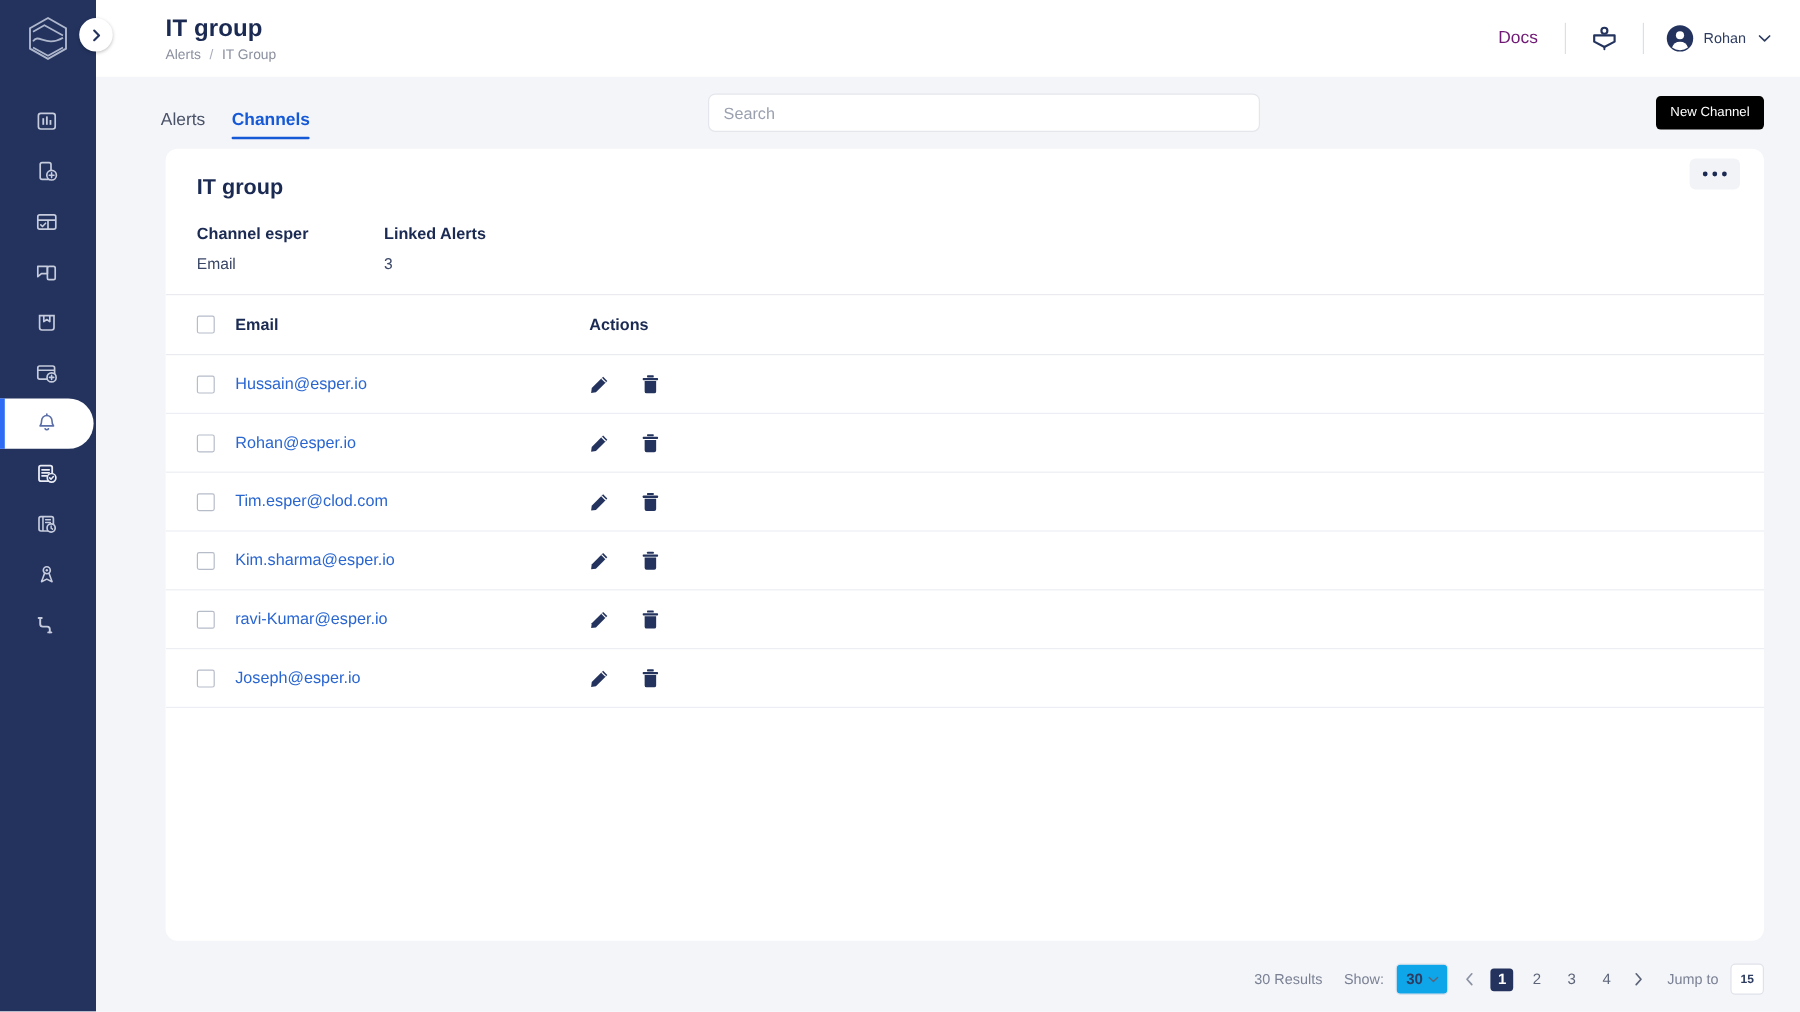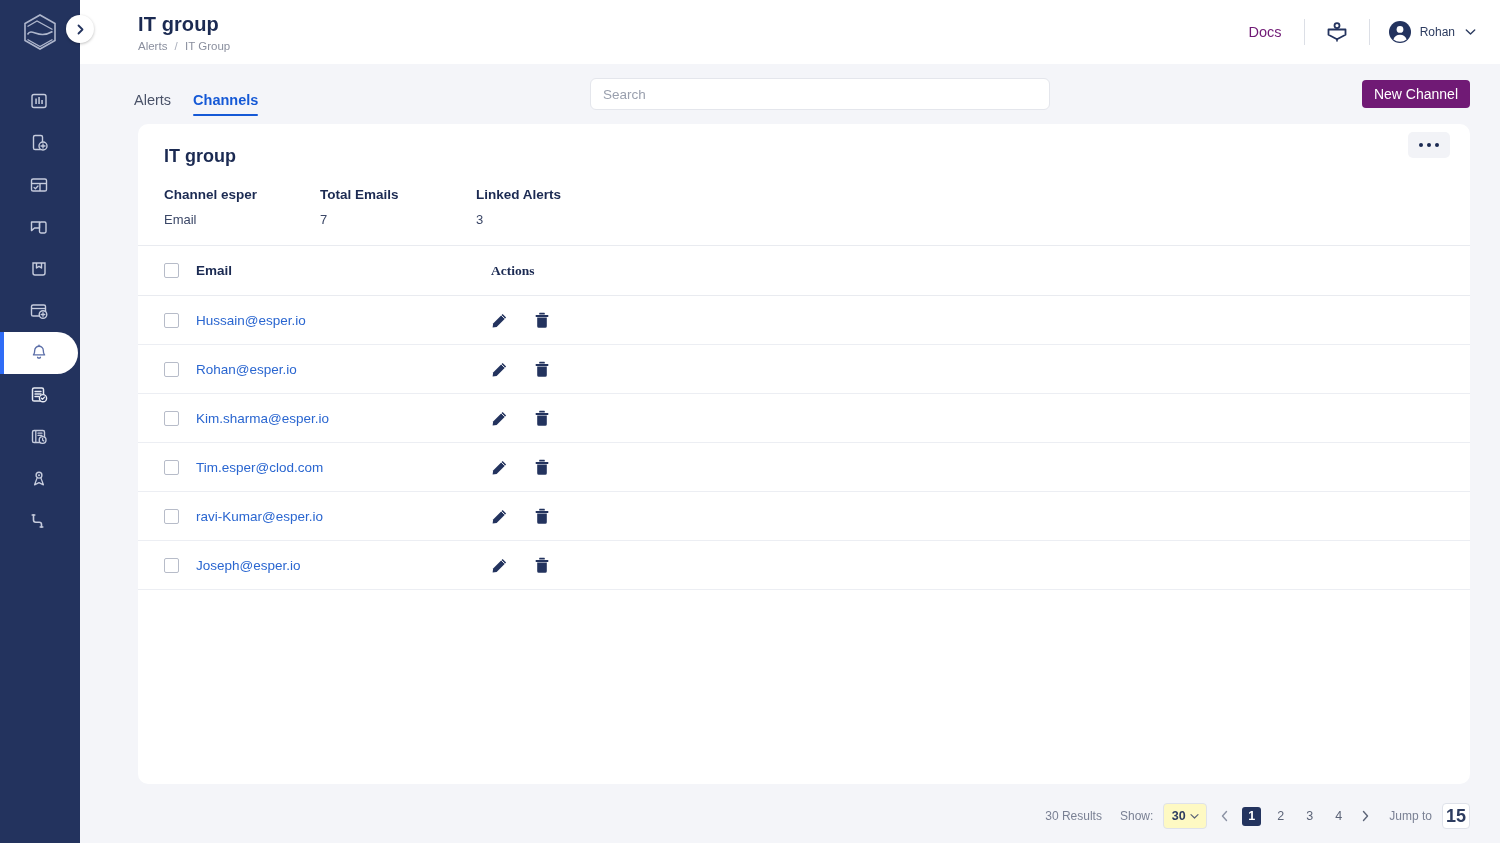--- a/index.html
+++ b/index.html
@@ -102,24 +102,24 @@
   .search-input {
     width: 460px; height: 32px;
     border: 1px solid #e4e6ec; border-radius: 6px;
     background: #ffffff; padding: 0 12px;
     font-size: 13.5px; color: #2d3c60; outline: none;
     font-family: "Liberation Sans", sans-serif;
   }
   .search-input::placeholder { color: #9aa0ae; }
   .new-btn {
     margin-left: auto;
-    background: #701a75; color: #ffffff;
+    background: #000000; color: #ffffff;
     border: none; border-radius: 4px;
     height: 28px; padding: 0 12px;
-    font-size: 14px; cursor: pointer;
+    font-size: 11px; cursor: pointer;
     font-family: "Liberation Sans", sans-serif;
   }
 
   
   .card {
     margin: 0 30px 0 58px;
     background: #ffffff;
     border-radius: 10px;
     flex: 0 0 660px;
     position: relative;
@@ -150,21 +150,21 @@
   .thead {
     display: flex; align-items: center;
     height: 50px; padding: 0 26px;
     border-bottom: 1px solid #e9ebf0;
   }
   .cb {
     width: 15px; height: 15px; border: 1.5px solid #b7bcc9;
     border-radius: 2px; background: #fff; flex: 0 0 15px; cursor: pointer;
   }
   .col-email { width: 312px; padding-left: 17px; }
-  .col-actions { width: 140px; font-family: Liberation Serif, serif; }
+  .col-actions { width: 140px; }
   .th { font-size: 13.5px; font-weight: bold; color: #1b2a52; }
 
   .trow {
     display: flex; align-items: center;
     height: 49px; padding: 0 26px;
     border-bottom: 1px solid #eceef3;
   }
   .email-link { font-size: 13.5px; color: #2a66d0; cursor: pointer; }
   .acts { display: flex; align-items: center; gap: 26px; }
   .act { cursor: pointer; display: flex; }
@@ -172,37 +172,37 @@
   
   .pager {
     display: flex; align-items: center; justify-content: flex-end;
     gap: 10px; padding: 14px 30px 0 0;
     flex: 0 0 50px;
   }
   .pg-text { font-size: 12px; color: #7a8194; }
   .pg-show { font-size: 12px; color: #7a8194; margin-left: 8px; }
   .pg-select {
     height: 26px; min-width: 44px; border: 1px solid #dfe2ea;
-    border-radius: 4px; background: #fef9c3;
+    border-radius: 4px; background: #0ea5e9;
     display: flex; align-items: center; justify-content: center; gap: 4px;
     font-size: 12.5px; font-weight: bold; color: #2d3c60; cursor: pointer;
     padding: 0 6px;
   }
   .pg-arrow { color: #8b92a4; cursor: pointer; font-size: 14px; padding: 0 3px; display: flex; align-items: center;}
   .pg-num {
     width: 19px; height: 19px; border-radius: 3px;
     display: flex; align-items: center; justify-content: center;
     font-size: 12.5px; color: #5c6478; cursor: pointer;
   }
   .pg-num.active { background: #23335e; color: #fff; font-weight: bold; }
   .pg-jump { font-size: 12px; color: #7a8194; margin-left: 6px; }
   .pg-jump-box {
     width: 28px; height: 26px; border: 1px solid #dfe2ea; border-radius: 4px;
     background: #fff; display: flex; align-items: center; justify-content: center;
-    font-size: 18px; font-weight: bold; color: #2d3c60;
+    font-size: 10px; font-weight: bold; color: #2d3c60;
   }
 </style>
 </head>
 <body>
 
 <div id="app">
 
   <aside class="sidebar">
     <div class="logo-wrap">
       <svg width="36" height="38" viewBox="0 0 36 38" fill="none" aria-hidden="true">
@@ -361,24 +361,20 @@
           <i></i>
           <i></i>
         </div>
 
         <div class="meta-grid">
           <div class="meta-col">
             <div class="meta-label">Channel esper</div>
             <div class="meta-value">Email</div>
           </div>
           <div class="meta-col">
-            <div class="meta-label">Total Emails</div>
-            <div class="meta-value">7</div>
-          </div>
-          <div class="meta-col">
             <div class="meta-label">Linked Alerts</div>
             <div class="meta-value">3</div>
           </div>
         </div>
       </div>
 
       <div class="card-divider"></div>
 
       <div class="table">
         <div class="thead">
@@ -420,40 +416,40 @@
                   <svg width="16" height="17" viewBox="0 0 16 17">
                     <rect x="5.2" y="0.8" width="5.6" height="1.7" rx="0.5" fill="#23335e"></rect>
                     <rect x="1.6" y="3" width="12.8" height="1.9" rx="0.6" fill="#23335e"></rect>
                     <path d="M3.2 5.6 h9.6 v8.6 a1.6 1.6 0 0 1 -1.6 1.6 H4.8 a1.6 1.6 0 0 1 -1.6 -1.6 Z" fill="#23335e"></path>
                   </svg>
                 </span>
               </div>
             </div>
             <div class="trow">
               <div class="cb"></div>
-              <div class="col-email"><span class="email-link">Kim.sharma@esper.io</span></div>
+              <div class="col-email"><span class="email-link">Tim.esper@clod.com</span></div>
               <div class="col-actions acts">
                 <span class="act">
                   <svg width="17" height="17" viewBox="0 0 17 17">
                     <path d="M11.6 1.9 L15.1 5.4 L5.6 14.9 L1.6 15.4 L2.1 11.4 Z" fill="#23335e"></path>
                     <path d="M10.3 3.2 L13.8 6.7" stroke="#ffffff" stroke-width="1" fill="none"></path>
                   </svg>
                 </span>
                 <span class="act">
                   <svg width="16" height="17" viewBox="0 0 16 17">
                     <rect x="5.2" y="0.8" width="5.6" height="1.7" rx="0.5" fill="#23335e"></rect>
                     <rect x="1.6" y="3" width="12.8" height="1.9" rx="0.6" fill="#23335e"></rect>
                     <path d="M3.2 5.6 h9.6 v8.6 a1.6 1.6 0 0 1 -1.6 1.6 H4.8 a1.6 1.6 0 0 1 -1.6 -1.6 Z" fill="#23335e"></path>
                   </svg>
                 </span>
               </div>
             </div>
             <div class="trow">
               <div class="cb"></div>
-              <div class="col-email"><span class="email-link">Tim.esper@clod.com</span></div>
+              <div class="col-email"><span class="email-link">Kim.sharma@esper.io</span></div>
               <div class="col-actions acts">
                 <span class="act">
                   <svg width="17" height="17" viewBox="0 0 17 17">
                     <path d="M11.6 1.9 L15.1 5.4 L5.6 14.9 L1.6 15.4 L2.1 11.4 Z" fill="#23335e"></path>
                     <path d="M10.3 3.2 L13.8 6.7" stroke="#ffffff" stroke-width="1" fill="none"></path>
                   </svg>
                 </span>
                 <span class="act">
                   <svg width="16" height="17" viewBox="0 0 16 17">
                     <rect x="5.2" y="0.8" width="5.6" height="1.7" rx="0.5" fill="#23335e"></rect>

